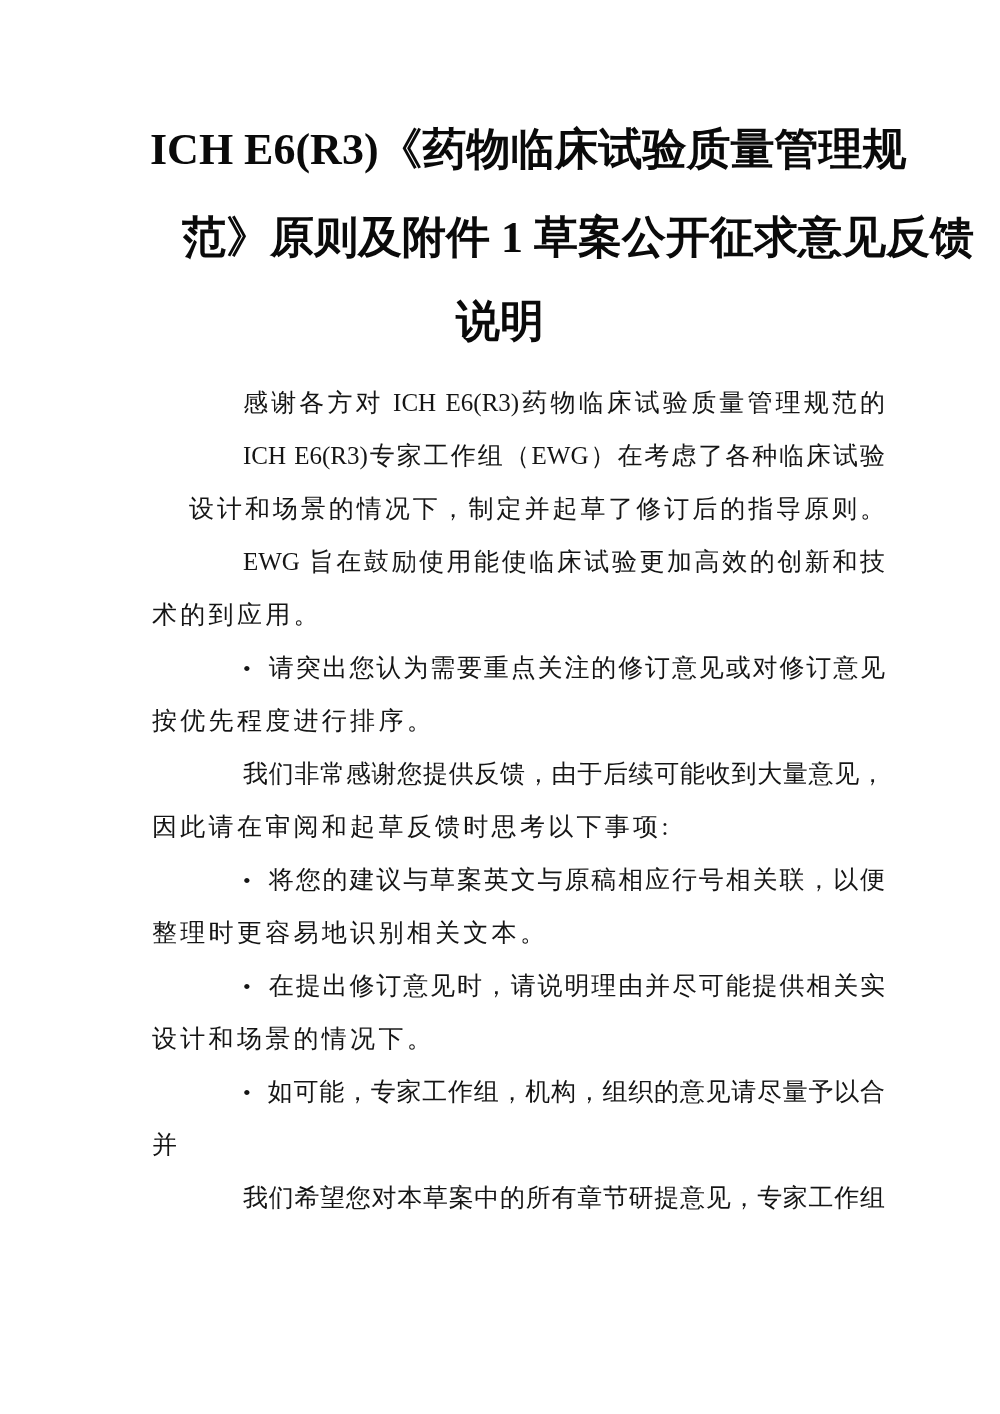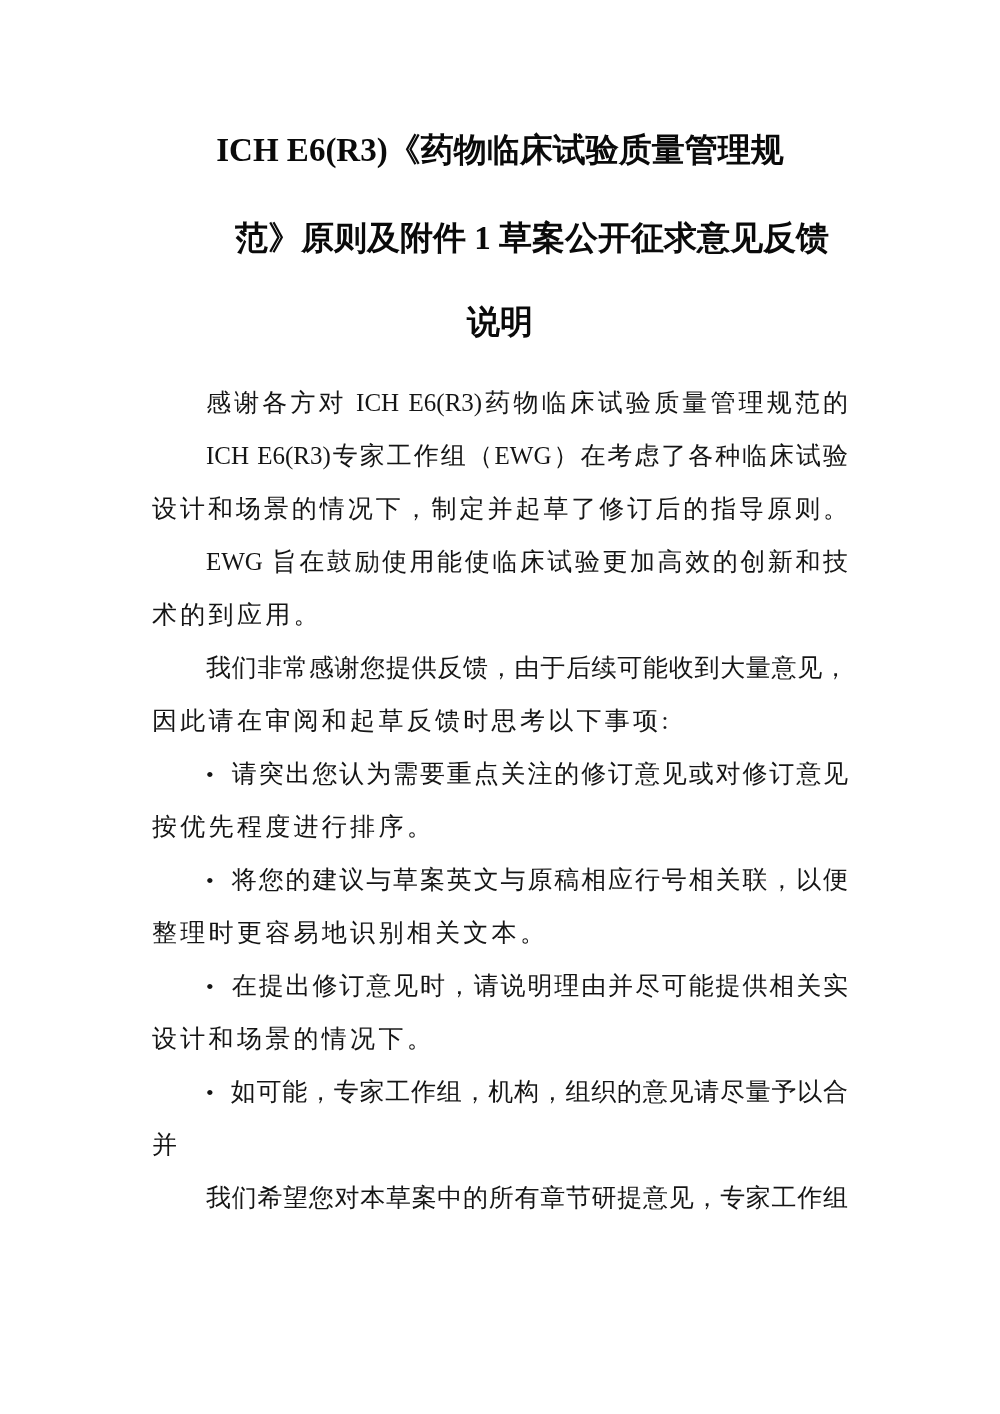--- a/index.html
+++ b/index.html
@@ -22,21 +22,21 @@
       width: 1000px;
       height: 1414px;
       background: #ffffff;
     }
     .title {
       position: absolute;
       left: 150px;
       width: 700px;
       text-align: center;
       font-weight: bold;
-      font-size: 33px;
+      font-size: 44px;
       line-height: 44px;
       letter-spacing: 0px;
       color: #0a0a0a;
       white-space: nowrap;
     }
     .title.t1 { top: 128px; }
     .title.t2 { top: 216px; margin-left: 32px; }
     .title.t3 { top: 300px; }
 
     .body-text {
@@ -54,20 +54,21 @@
       letter-spacing: 3.3px;
     }
     .line.indent {
       padding-left: 54px;
     }
     .line.justify {
       text-align: justify;
       text-align-last: justify;
       letter-spacing: 0;
       width: 696px;
+      margin-left: 37px;
     }
     .line.indent.justify {
       width: 642px;
     }
     .bullet {
       display: inline-block;
       width: 24px;
       font-size: 22px;
     }
   </style>
@@ -90,27 +91,27 @@
       <div class="line indent justify">ICH E6(R3)专家工作组（EWG）在考虑了各种临床试验</div>
       <div class="line justify">设计和场景的情况下，制定并起草了修订后的指导原则。</div>
     </div>
 
     <div>
       <div class="line indent justify">EWG 旨在鼓励使用能使临床试验更加高效的创新和技</div>
       <div class="line">术的到应用。</div>
     </div>
 
     <div>
-      <div class="line indent justify">我们非常感谢您提供反馈，由于后续可能收到大量意见，</div>
-      <div class="line">因此请在审阅和起草反馈时思考以下事项:</div>
+      <div class="line indent justify"><span class="bullet">•</span><span>请突出您认为需要重点关注的修订意见或对修订意见</span></div>
+      <div class="line">按优先程度进行排序。</div>
     </div>
 
     <div>
-      <div class="line indent justify"><span class="bullet">•</span><span>请突出您认为需要重点关注的修订意见或对修订意见</span></div>
-      <div class="line">按优先程度进行排序。</div>
+      <div class="line indent justify">我们非常感谢您提供反馈，由于后续可能收到大量意见，</div>
+      <div class="line">因此请在审阅和起草反馈时思考以下事项:</div>
     </div>
 
     <div>
       <div class="line indent justify"><span class="bullet">•</span><span>将您的建议与草案英文与原稿相应行号相关联，以便</span></div>
       <div class="line">整理时更容易地识别相关文本。</div>
     </div>
 
     <div>
       <div class="line indent justify"><span class="bullet">•</span><span>在提出修订意见时，请说明理由并尽可能提供相关实</span></div>
       <div class="line">设计和场景的情况下。</div>

